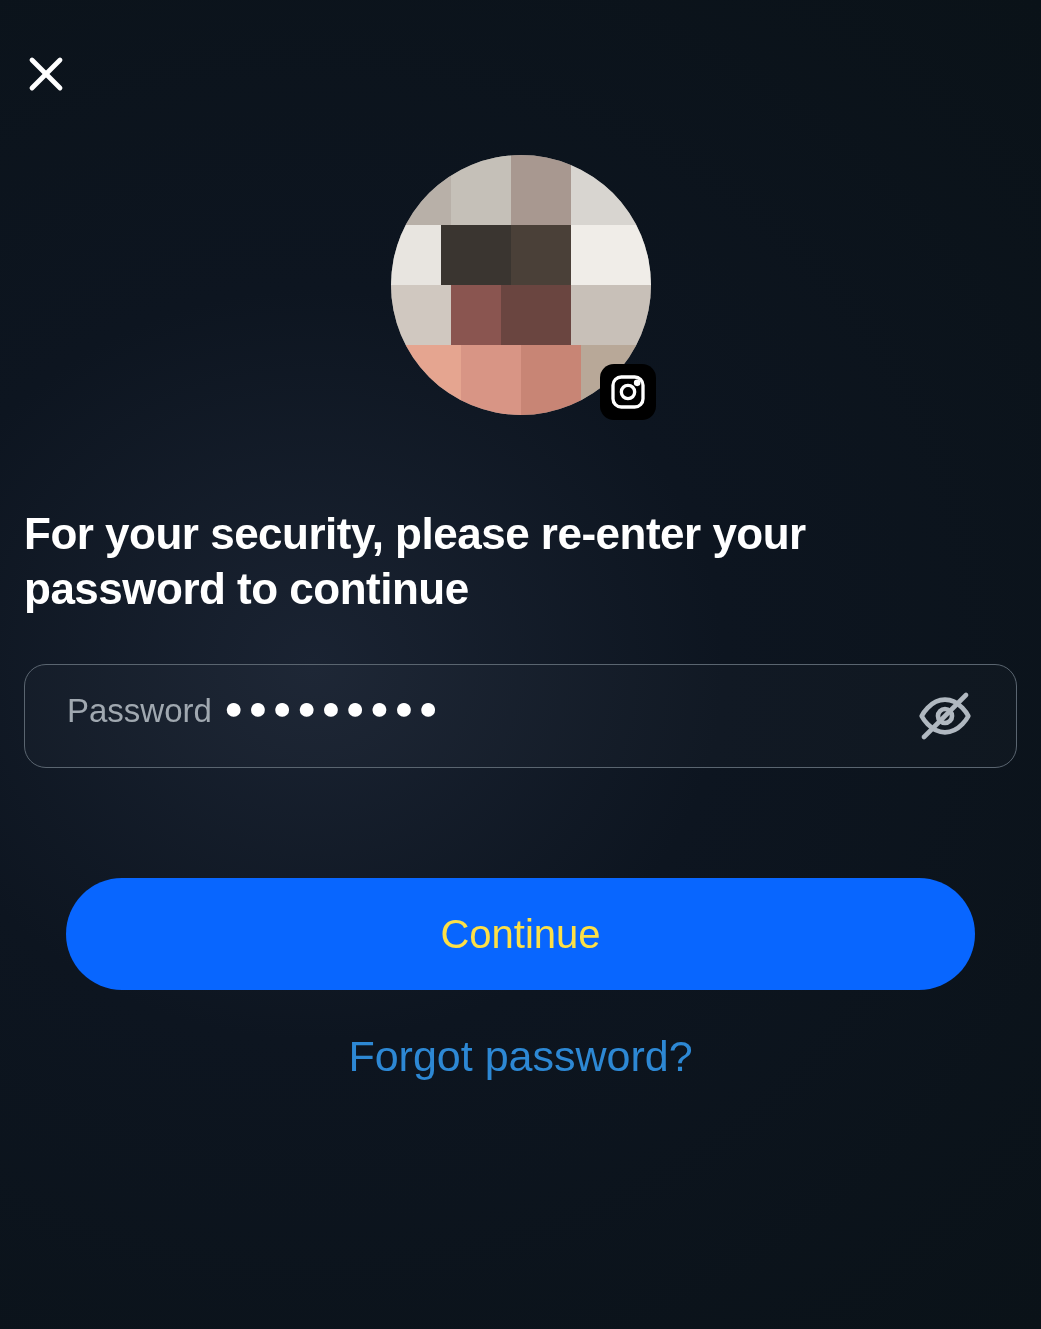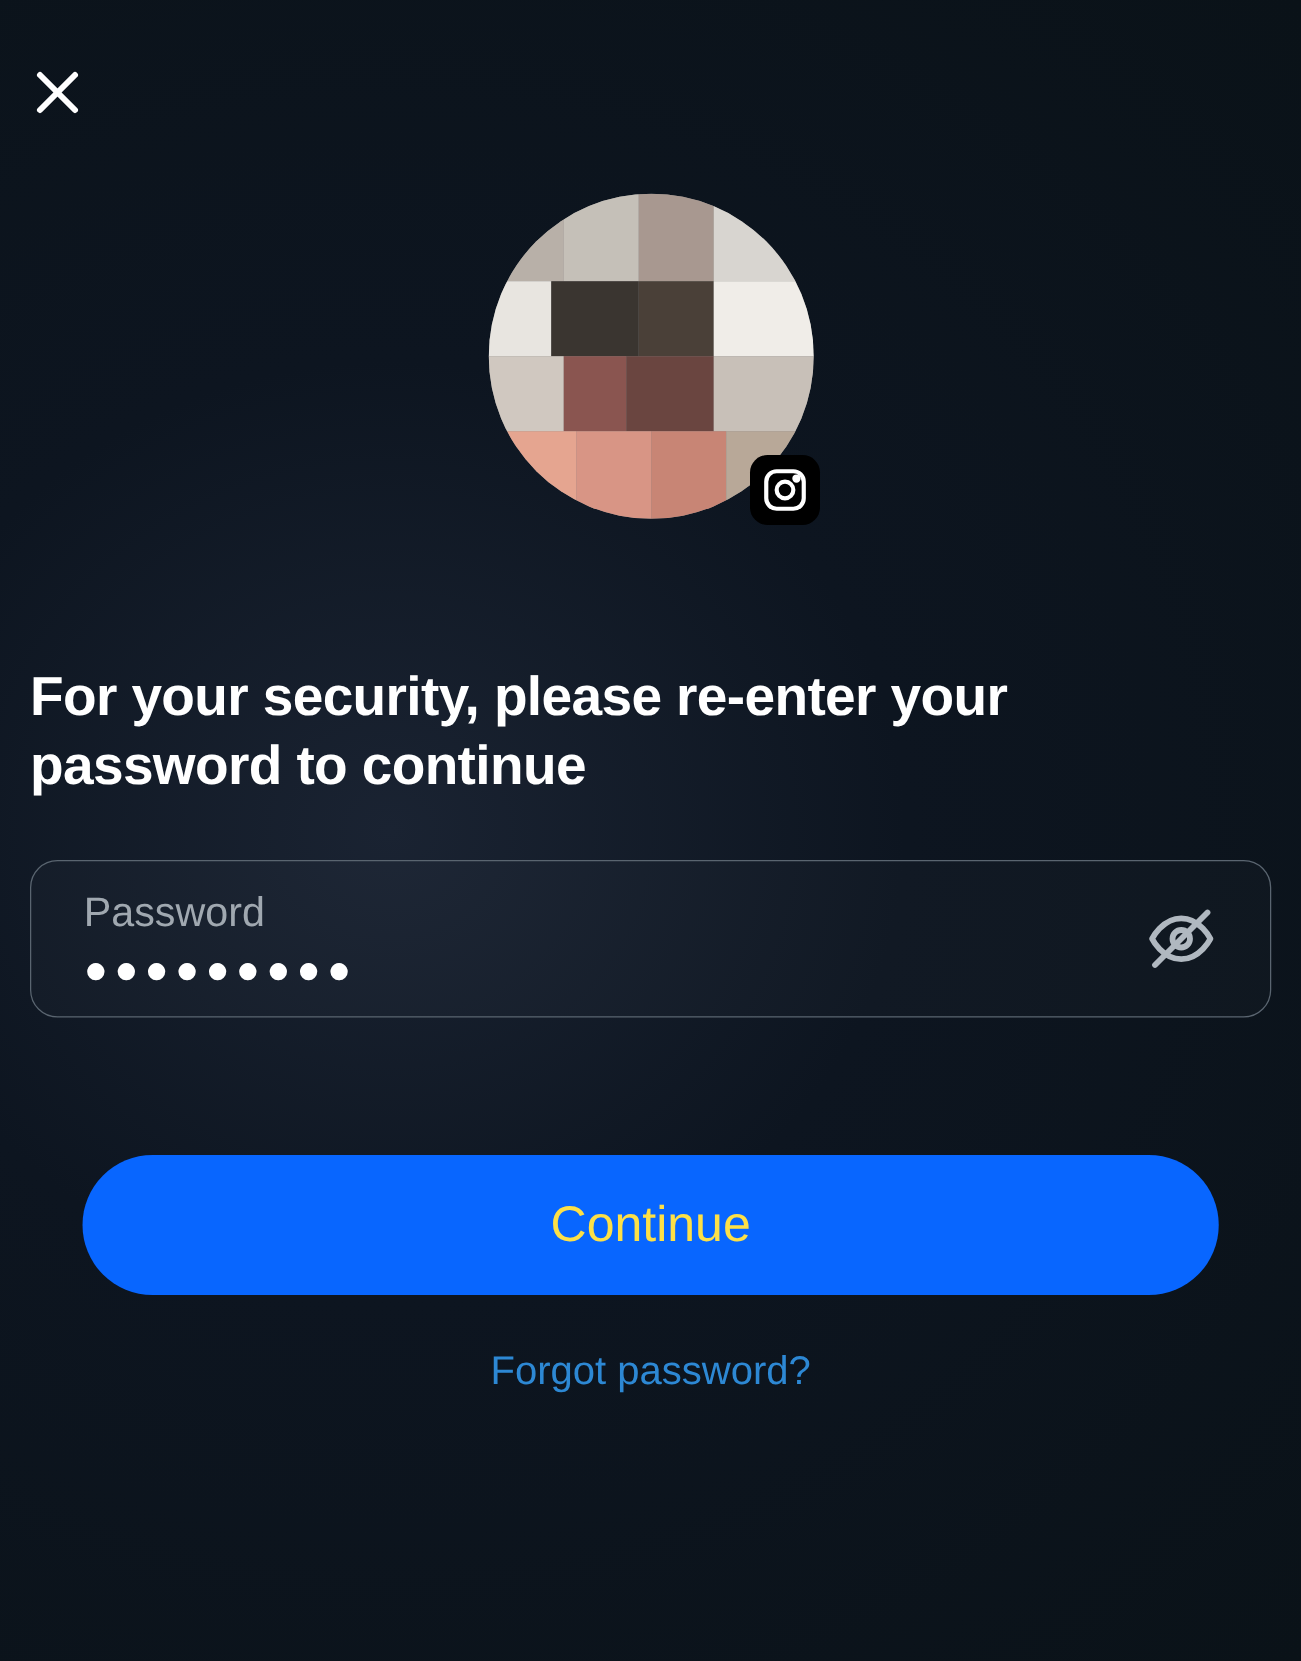--- a/index.html
+++ b/index.html
@@ -83,38 +83,39 @@
     
     .instagram-badge svg {
       width: 40px;
       height: 40px;
     }
     
     .heading {
       font-size: 44px;
       font-weight: 700;
       line-height: 1.25;
-      margin-top: 115px;
+      margin-top: 91px;
       letter-spacing: -0.5px;
     }
     
     .input-wrapper {
       margin-top: 48px;
       border: 1.5px solid #5a6570;
       border-radius: 22px;
       padding: 22px 42px;
       display: flex;
       align-items: center;
       background: rgba(255, 255, 255, 0.02);
     }
     
     .input-content {
       flex: 1;
       display: flex;
-      flex-direction: column;
+      flex-direction: row;
+      gap: 12px;
     }
     
     .input-label {
       color: #a0a8b0;
       font-size: 33px;
       font-weight: 400;
       margin-bottom: 10px;
     }
     
     .input-dots {
@@ -151,21 +152,21 @@
       font-size: 40px;
       font-weight: 500;
       cursor: pointer;
       font-family: inherit;
     }
     
     .forgot-link {
       margin-top: 42px;
       text-align: center;
       color: #2d88d4;
-      font-size: 32px;
+      font-size: 43px;
       font-weight: 500;
       cursor: pointer;
     }
   </style>
 </head>
 <body>
 
 <div class="close-btn">
   <svg viewBox="0 0 24 24" fill="none" stroke="#ffffff" stroke-width="2.4" stroke-linecap="round">
     <line x1="5" y1="5" x2="19" y2="19"></line>

